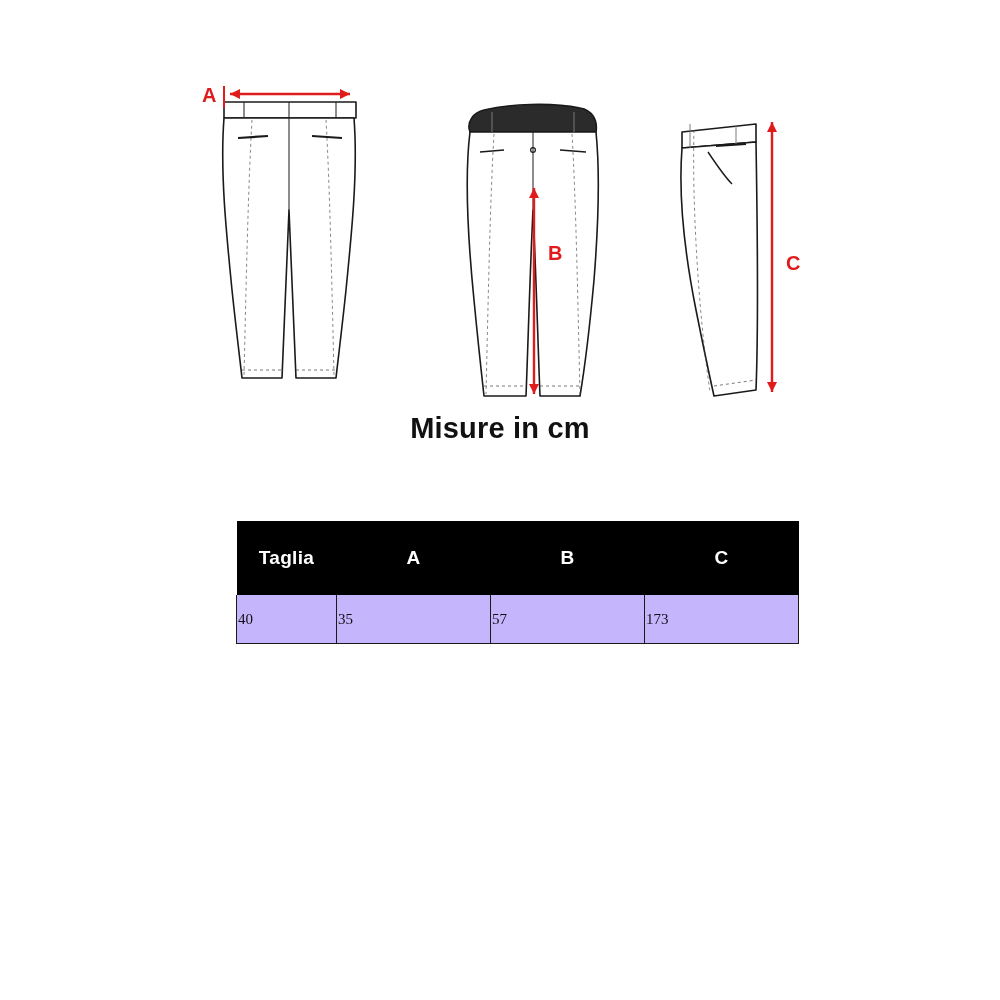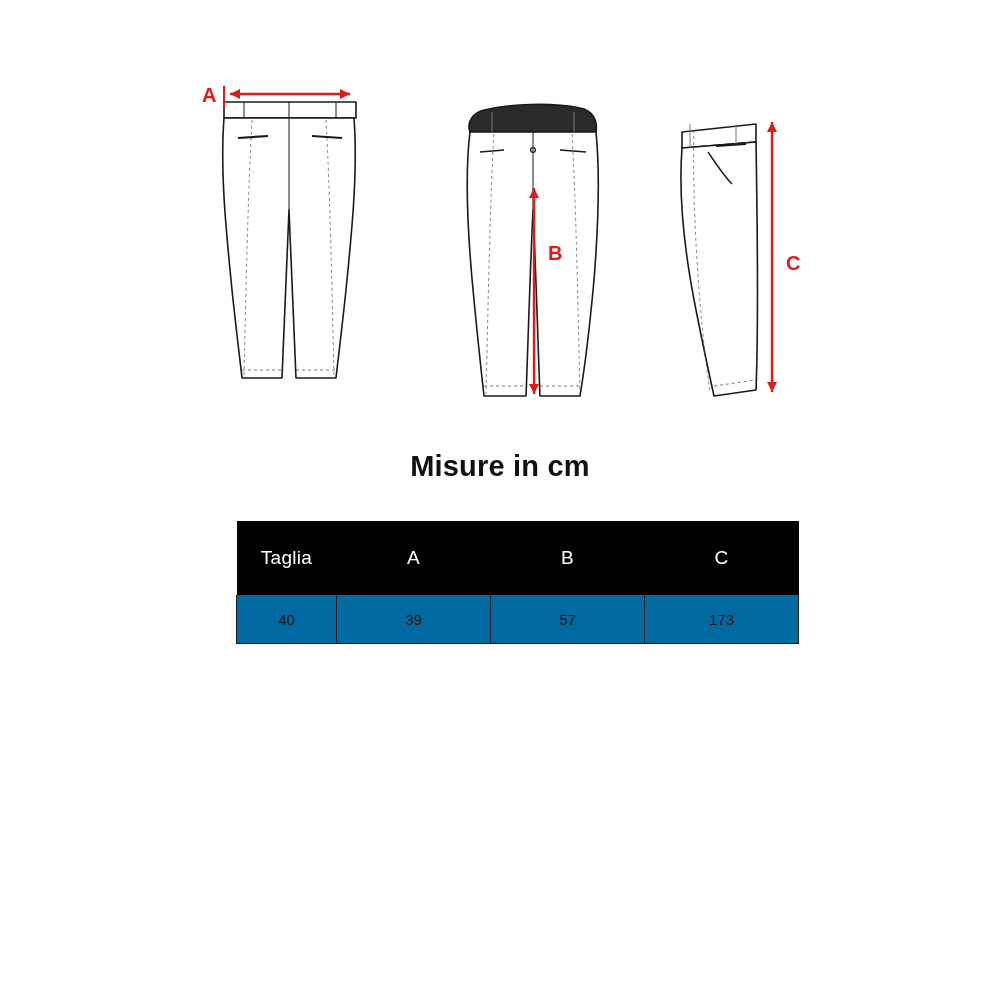--- a/index.html
+++ b/index.html
@@ -33,21 +33,21 @@
     position: absolute;
     top: 0;
   }
   .fig-front { left: 190px; }
   .fig-back  { left: 440px; }
   .fig-side  { left: 660px; }
 
   .caption {
     position: absolute;
     left: 0;
-    top: 450px;
+    top: 412px;
     width: 1000px;
     text-align: center;
     font-size: 29px;
     font-weight: bold;
     letter-spacing: 0.2px;
     color: #111111;
   }
 
   .table-wrap {
     position: absolute;
@@ -57,36 +57,37 @@
   }
   table.size-table {
     border-collapse: collapse;
     width: 562px;
     table-layout: fixed;
   }
   table.size-table thead th {
     background: #000000;
     color: #ffffff;
     font-size: 19px;
-    font-weight: normal;
+    font-weight: bold;
     height: 72px;
     vertical-align: middle;
     text-align: center;
     letter-spacing: 0.3px;
     border: none;
   }
   table.size-table tbody td {
-    background: #0369a1;
+    background: #c4b5fd;
     color: #111111;
     font-size: 15px;
     height: 46px;
-    text-align: center;
+    text-align: left;
     vertical-align: middle;
     border: 1px solid #1a1a1a;
     border-top: none;
+    font-family: Liberation Serif, serif;
   }
   table.size-table tbody td:first-child {
     border-left: 1px solid #1a1a1a;
   }
   .col-0 { width: 100px; }
   .col-1 { width: 154px; }
   .col-2 { width: 154px; }
   .col-3 { width: 154px; }
 
   .dim-label {
@@ -194,21 +195,21 @@
         <tr>
           <th>Taglia</th>
           <th>A</th>
           <th>B</th>
           <th>C</th>
         </tr>
       </thead>
       <tbody>
         <tr>
           <td>40</td>
-          <td>39</td>
+          <td>35</td>
           <td>57</td>
           <td>173</td>
         </tr>
       </tbody>
     </table>
   </div>
 
 </div>
 
 </body></html>

